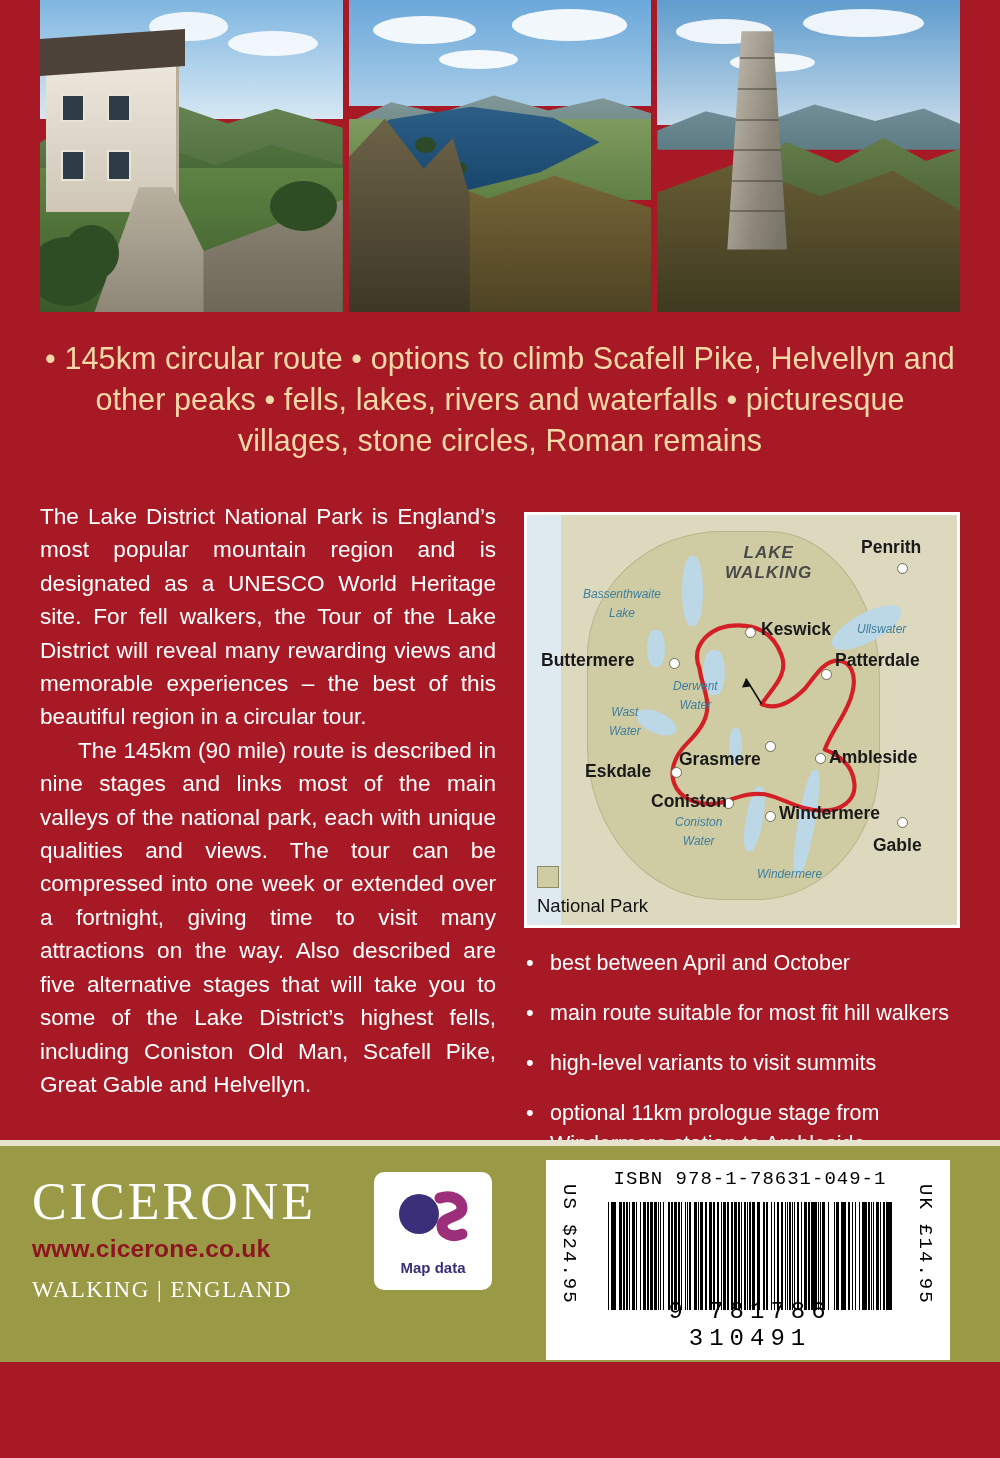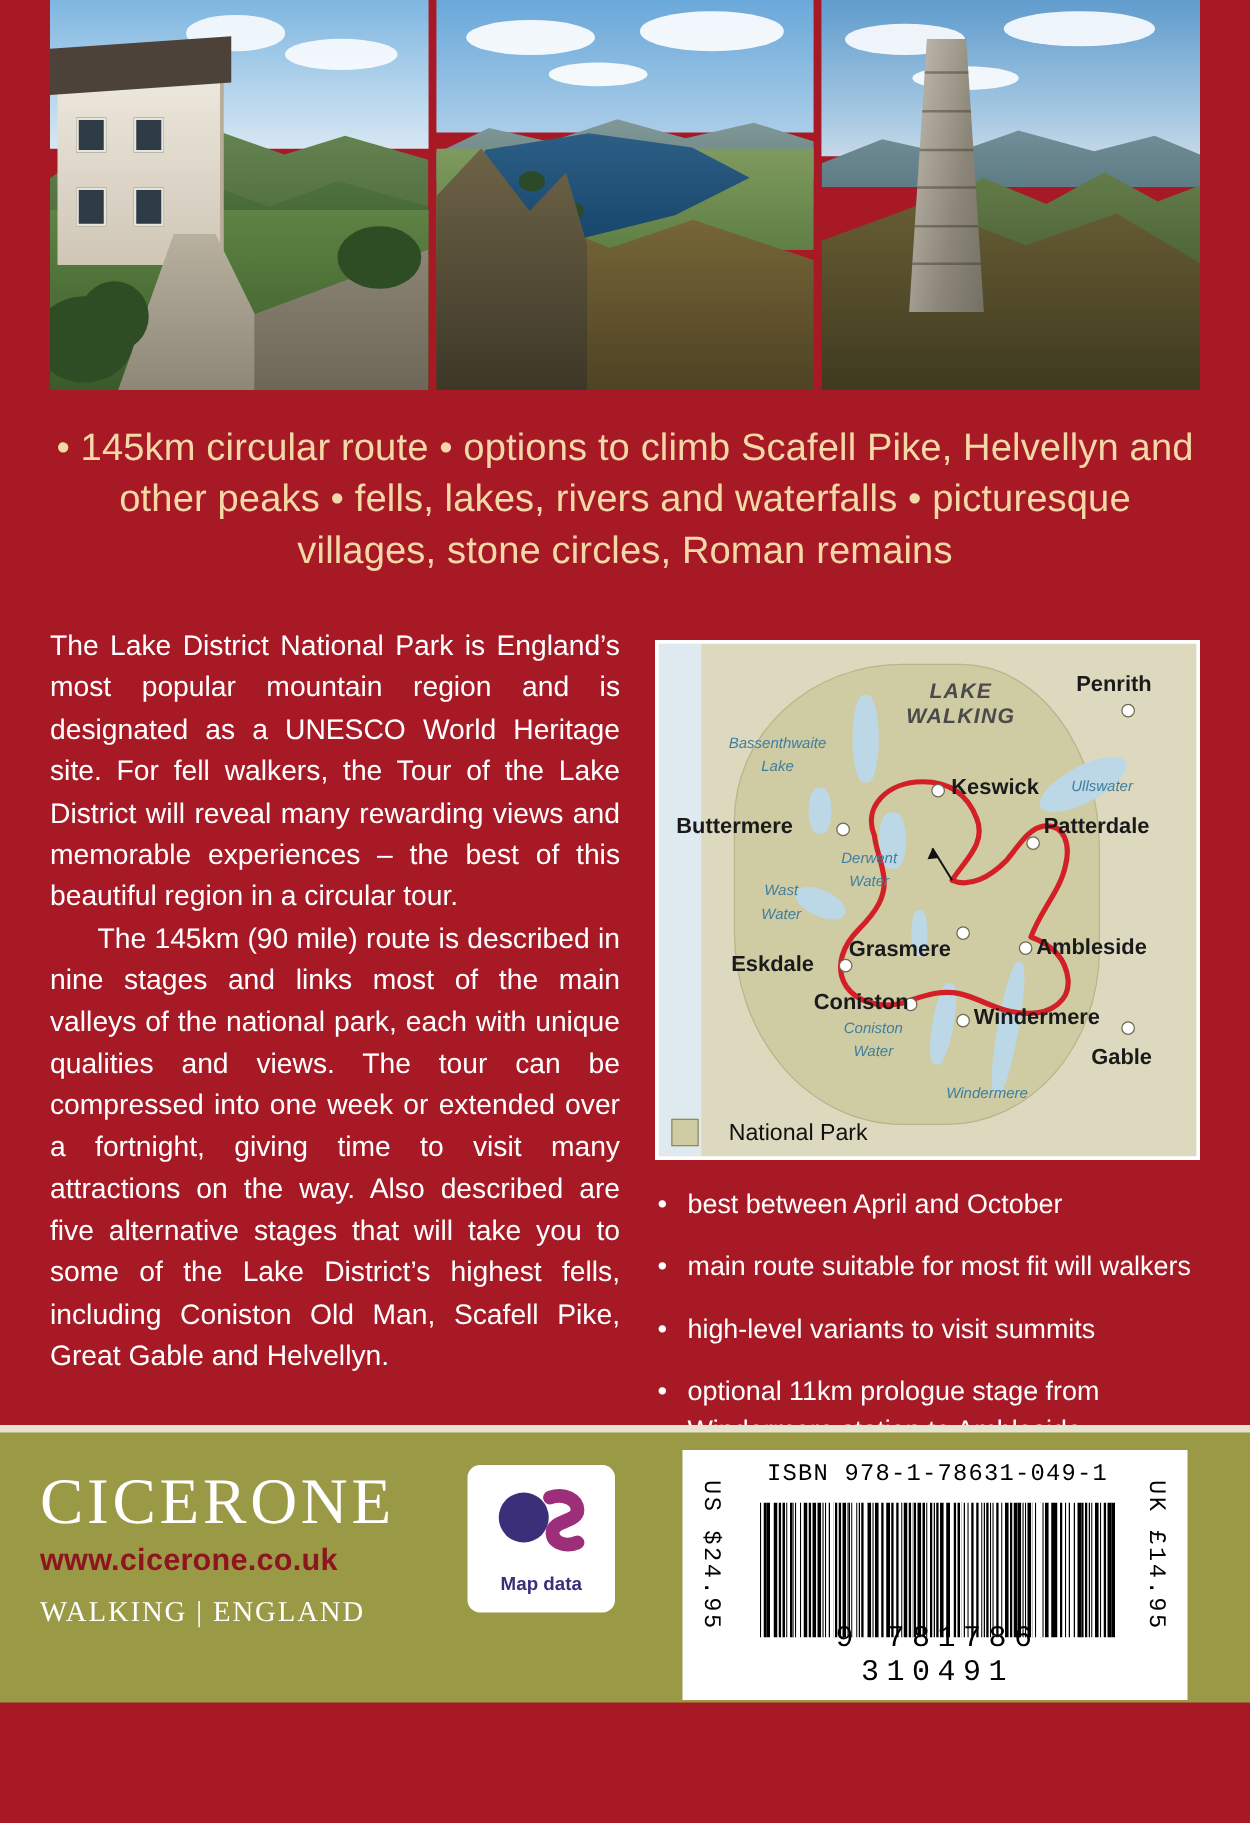--- a/index.html
+++ b/index.html
@@ -224,21 +224,21 @@
   .map-dot {
     position: absolute;
     width: 11px; height: 11px;
     background: #ffffff;
     border: 1px solid #6e6a52;
     border-radius: 50%;
   }
   .map-key {
     position: absolute;
     left: 10px; bottom: 8px;
-    display: flex; gap: 24px;
+    display: flex; gap: 7px; flex-direction: column;
   }
   .map-key .swatch {
     width: 22px; height: 22px;
     background: #cfcba3;
     border: 1px solid #8e8a66;
   }
   .map-key .key-text {
     font-size: 18.5px; color: #111;
   }
 
@@ -490,21 +490,21 @@
     <div class="map-label" style="left:346px;top:320px">Gable</div>
 
     <div class="map-key">
       <span class="swatch"></span>
       <span class="key-text">National Park</span>
     </div>
   </div>
 
   <ul class="right-bullets">
     <li>best between April and October</li>
-    <li>main route suitable for most fit will walkers</li>
+    <li>main route suitable for most fit hill walkers</li>
     <li>high-level variants to visit summits</li>
     <li>optional 11km prologue stage from Windermere station to Ambleside</li>
   </ul>
 
   <div class="footer">
 
     <div class="brand">
       <div class="name">CICERONE</div>
       <div class="url">www.cicerone.co.uk</div>
       <div class="cat">WALKING | ENGLAND</div>

